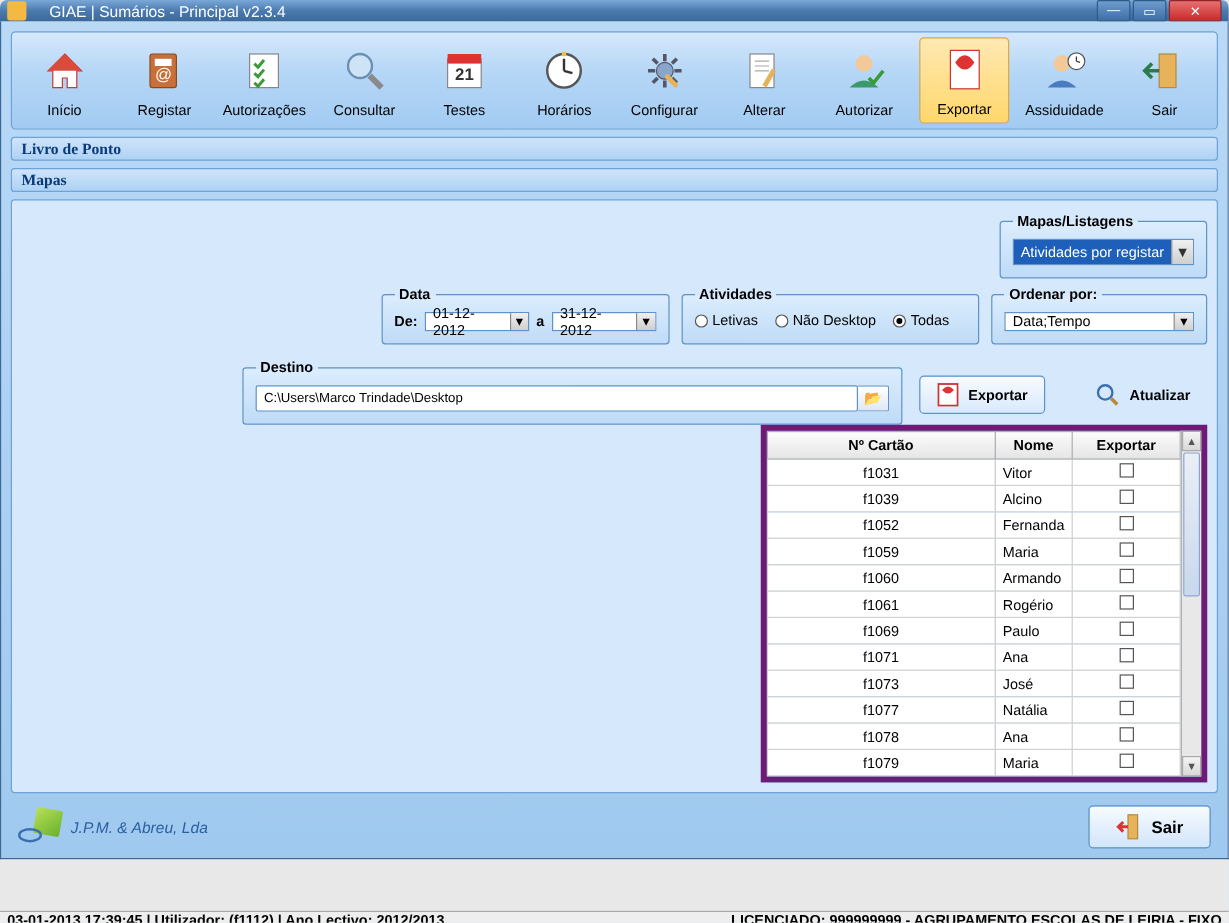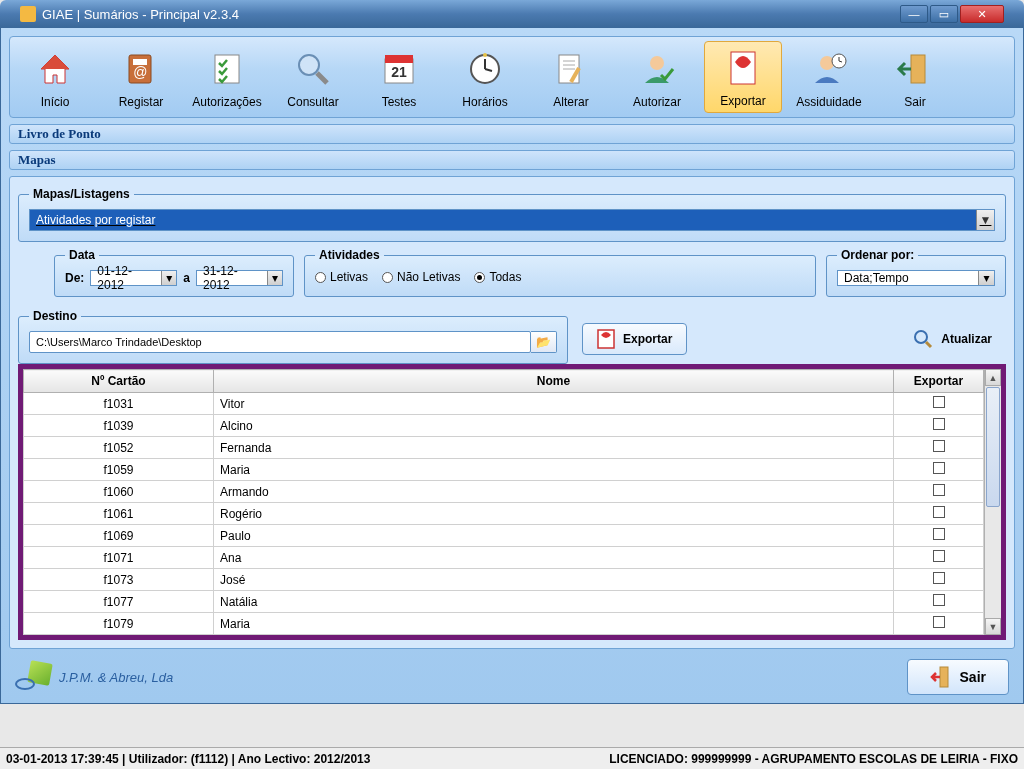--- a/index.html
+++ b/index.html
@@ -3,22 +3,22 @@
 <meta charset="utf-8">
 <style>
 * { box-sizing: border-box; margin: 0; padding: 0; font-family: Tahoma, Arial, sans-serif; }
 body { width: 1024px; height: 769px; background: #e8e8e8; overflow: hidden; font-size: 12px; }
 
 .window { width: 1024px; height: 769px; display: flex; flex-direction: column; }
 
 .titlebar {
   height: 28px;
   background: linear-gradient(to bottom, #7aa8d8 0%, #4b7ab0 50%, #3a6899 100%);
-  display: flex; align-items: center; padding: 0 20px; color: #fff;
-  border-top-left-radius: 6px; border-top-right-radius: 6px;
+  display: flex; align-items: center; padding: 0 6px; color: #fff;
+  border-top-left-radius: 6px; border-top-right-radius: 6px; gap: 13px;
 }
 .titlebar .app-icon { width: 16px; height: 16px; background: #f4b942; border-radius: 2px; margin-right: 6px; }
 .titlebar .title { flex: 1; font-size: 13px; color:#fff;}
 .win-buttons { display: flex; gap: 2px; }
 .win-btn {
   width: 28px; height: 18px; border-radius: 2px; display: flex; align-items: center; justify-content: center;
   font-size: 11px; color: #fff;
   background: linear-gradient(to bottom,#6f9bcf,#3d6fa5);
   border: 1px solid #2e5a88;
 }
@@ -51,32 +51,33 @@
   background: linear-gradient(to bottom,#cfe4fb,#aed2f4);
   border: 1px solid #6fa3d5; border-radius: 3px;
   padding: 1px 8px; margin-top: 6px;
   font-weight: bold; color: #0a3a7a; font-size: 13px; font-family: Liberation Serif, serif;
 }
 
 .content {
   flex:1; display:flex; flex-direction:column; margin-top:6px;
   background:#d5e8fc; border:1px solid #6fa3d5; border-radius:3px;
   padding:4px 8px 8px 8px;
+  align-items:flex-end;
 }
 
 fieldset.box {
   border: 1px solid #5f93c7; border-radius: 3px; background: linear-gradient(to bottom,#dcedfd,#bfdbf7);
   padding: 8px 10px 10px 10px; margin-top: 6px;
 }
 fieldset.box > legend { font-size: 12px; font-weight: bold; color: #000; padding: 0 4px; }
 
 .row-flex { display: flex; gap: 10px; margin-left: 36px; }
 
 .dropdown {
-  width: 100%; height: 22px; background: #fff; border: 1px solid #5f93c7; display:flex; align-items:center;text-decoration:underline;
+  width: 100%; height: 22px; background: #fff; border: 1px solid #5f93c7; display:flex; align-items:center;
 }
 .dropdown .sel {
   flex:1; height:100%; background:#1d5fb9; color:#fff; display:flex; align-items:center; padding:0 6px;
 }
 .dropdown .arrow {
   width: 18px; height:100%; background: linear-gradient(to bottom,#f0f0f0,#cfcfcf); border-left:1px solid #888;
   display:flex;align-items:center;justify-content:center; color:#333;
 }
 
 .small-select {
@@ -215,20 +216,39 @@
         <div class="tool-btn">
           <div class="t-icon">
             <svg width="40" height="40" viewBox="0 0 40 40">
               <circle cx="20" cy="20" r="14" fill="#fff" stroke="#555" stroke-width="2"></circle>
               <line x1="20" y1="20" x2="20" y2="10" stroke="#333" stroke-width="2"></line>
               <line x1="20" y1="20" x2="27" y2="22" stroke="#333" stroke-width="2"></line>
               <circle cx="20" cy="6" r="2" fill="#e6c24a"></circle>
             </svg>
           </div>
           <div class="t-label">Horários</div>
+        </div>
+        <div class="tool-btn">
+          <div class="t-icon">
+            <svg width="40" height="40" viewBox="0 0 40 40">
+              <circle cx="20" cy="20" r="7" fill="#8aa5cc" stroke="#556"></circle>
+              <g stroke="#556" stroke-width="3">
+                <line x1="20" y1="6" x2="20" y2="12"></line>
+                <line x1="20" y1="28" x2="20" y2="34"></line>
+                <line x1="6" y1="20" x2="12" y2="20"></line>
+                <line x1="28" y1="20" x2="34" y2="20"></line>
+                <line x1="10" y1="10" x2="14" y2="14"></line>
+                <line x1="26" y1="26" x2="30" y2="30"></line>
+                <line x1="10" y1="30" x2="14" y2="26"></line>
+                <line x1="26" y1="14" x2="30" y2="10"></line>
+              </g>
+              <rect x="22" y="22" width="14" height="4" rx="2" fill="#e6b25a" transform="rotate(45 22 22)"></rect>
+            </svg>
+          </div>
+          <div class="t-label">Configurar</div>
         </div>
         <div class="tool-btn">
           <div class="t-icon">
             <svg width="40" height="40" viewBox="0 0 40 40">
               <rect x="8" y="6" width="20" height="28" fill="#fff" stroke="#888"></rect>
               <line x1="12" y1="12" x2="24" y2="12" stroke="#aaa"></line>
               <line x1="12" y1="16" x2="24" y2="16" stroke="#aaa"></line>
               <line x1="12" y1="20" x2="24" y2="20" stroke="#aaa"></line>
               <rect x="22" y="18" width="4" height="16" fill="#e6b25a" transform="rotate(30 24 26)"></rect>
             </svg>
@@ -308,21 +328,21 @@
 
         <fieldset class="box" style="flex:1">
           <legend>Atividades</legend>
           <div id="radios" style="display:flex;align-items:center">
               <span class="radio">
                 <span class="circ"></span>
                 <span>Letivas</span>
               </span>
               <span class="radio">
                 <span class="circ"></span>
-                <span>Não Letivas</span>
+                <span>Não Desktop</span>
               </span>
               <span class="radio">
                 <span class="circ checked"></span>
                 <span>Todas</span>
               </span>
             </div>
         </fieldset>
 
         <fieldset class="box" style="flex:0 0 180px">
           <legend>Ordenar por:</legend>
@@ -424,20 +444,25 @@
                   <td class="col-cartao">f1073</td>
                   <td>José</td>
                   <td class="col-export"><span class="chk"></span></td>
                 </tr>
                 <tr>
                   <td class="col-cartao">f1077</td>
                   <td>Natália</td>
                   <td class="col-export"><span class="chk"></span></td>
                 </tr>
                 <tr>
+                  <td class="col-cartao">f1078</td>
+                  <td>Ana</td>
+                  <td class="col-export"><span class="chk"></span></td>
+                </tr>
+                <tr>
                   <td class="col-cartao">f1079</td>
                   <td>Maria</td>
                   <td class="col-export"><span class="chk"></span></td>
                 </tr>
               </tbody>
           </table>
         </div>
         <div class="scrollbar-v">
           <div class="sb-btn">▲</div>
           <div class="sb-thumb"></div>

